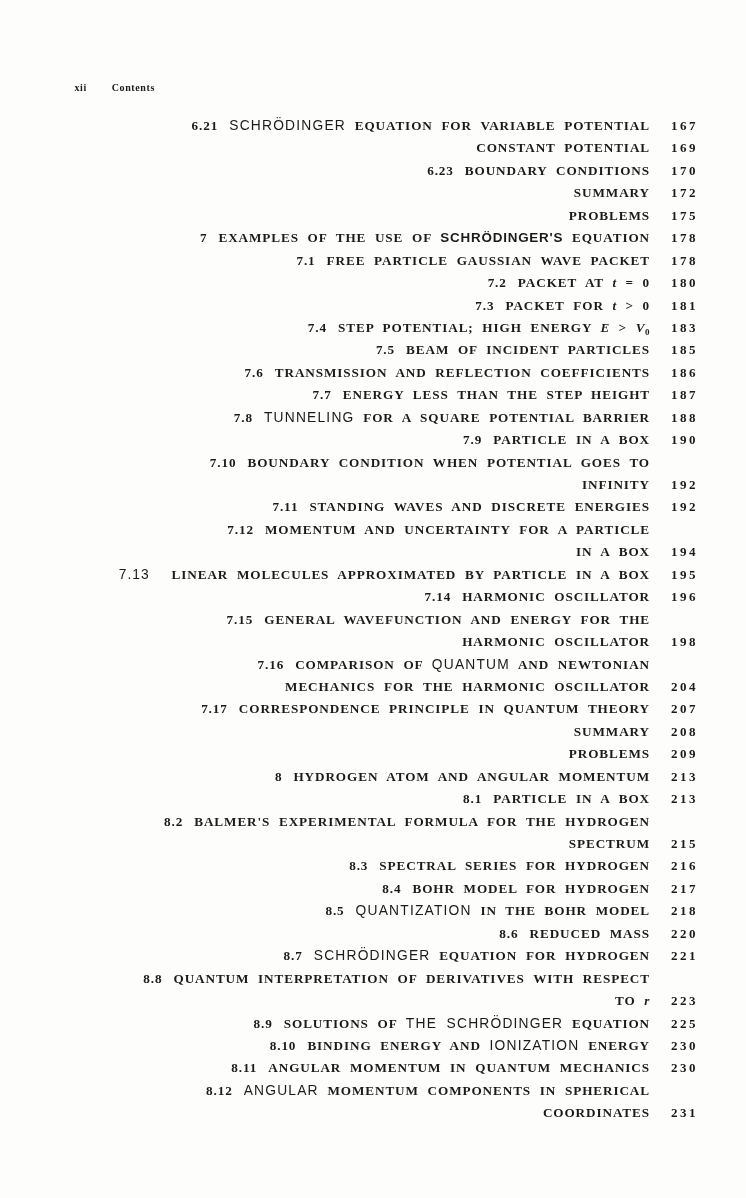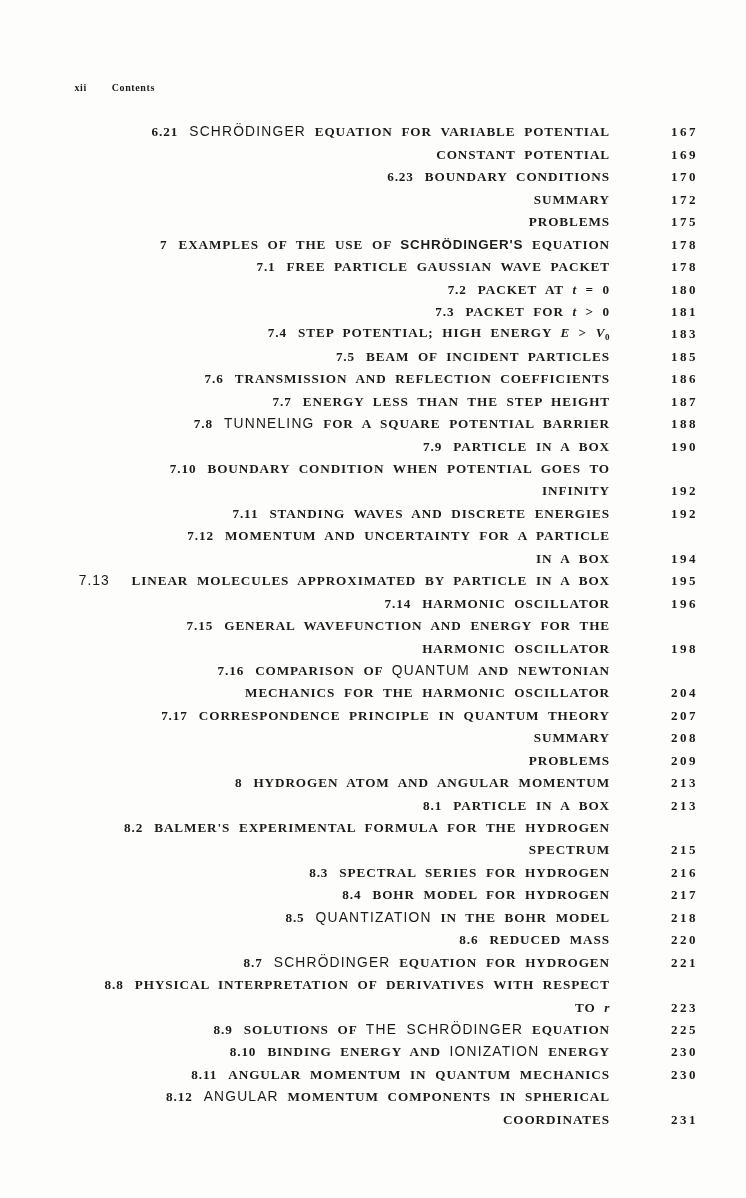--- a/index.html
+++ b/index.html
@@ -27,23 +27,22 @@
   .folio { display: inline-block; margin-right: 25px; }
   .toc {
     position: absolute;
     top: 118px;
     left: 60px;
     width: 638px;
   }
   .toc-row {
     display: flex;
     justify-content: flex-end;
-    align-items: flex-end;
+    align-items: flex-start;
     height: 22.45px;
-    gap: 40px;
   }
   .entry-text {
     font-weight: 700;
     font-size: 13.2px;
     letter-spacing: 0.9px;
     word-spacing: 4.5px;
     white-space: pre;
     text-align: right;
   }
   .seg { white-space: pre; }
@@ -233,21 +232,21 @@
       </div>
       <div class="toc-row">
         <span class="entry-text"><span class="seg seg-num">8.6</span><span class="seg seg-s">REDUCED MASS</span></span>
         <span class="page-num">220</span>
       </div>
       <div class="toc-row">
         <span class="entry-text"><span class="seg seg-num">8.7</span><span class="seg seg-a">SCHRÖDINGER</span><span class="seg seg-s"> EQUATION FOR HYDROGEN</span></span>
         <span class="page-num">221</span>
       </div>
       <div class="toc-row">
-        <span class="entry-text"><span class="seg seg-num">8.8</span><span class="seg seg-s">PHYSICAL INTERPRETATION OF DERIVATIVES WITH RESPECT</span></span>
+        <span class="entry-text"><span class="seg seg-num">8.8</span><span class="seg seg-s">QUANTUM INTERPRETATION OF DERIVATIVES WITH RESPECT</span></span>
         <span class="page-num"></span>
       </div>
       <div class="toc-row">
         <span class="entry-text"><span class="seg seg-s">TO </span><span class="seg seg-m">r</span></span>
         <span class="page-num">223</span>
       </div>
       <div class="toc-row">
         <span class="entry-text"><span class="seg seg-num">8.9</span><span class="seg seg-s">SOLUTIONS OF </span><span class="seg seg-a">THE SCHRÖDINGER</span><span class="seg seg-s"> EQUATION</span></span>
         <span class="page-num">225</span>
       </div>

